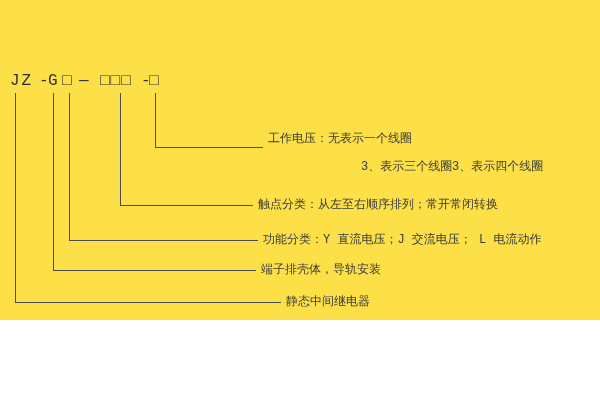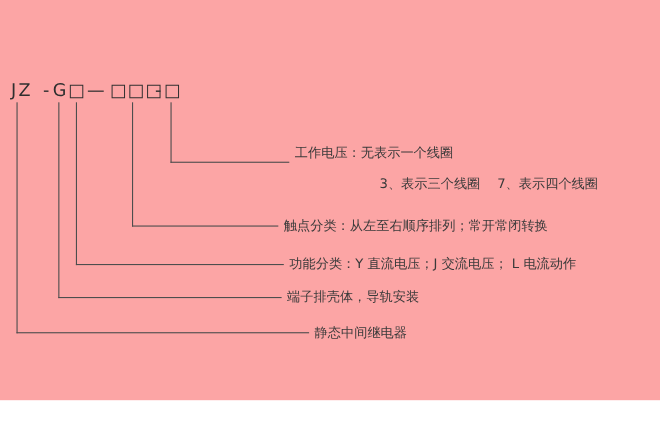--- a/index.html
+++ b/index.html
@@ -4,24 +4,25 @@
 <style>
   html, body {
     margin: 0;
     padding: 0;
     background: #ffffff;
     font-family: "DejaVu Sans", "Liberation Sans", sans-serif;
   }
   .canvas {
     position: relative;
     width: 600px;
-    height: 364px;
-    background: #fca5a5;
+    height: 320px;
+    background: #fde047;
     overflow: hidden;
     color: #3a3a3a;
+    font-family: Liberation Mono, monospace;
   }
   .code-seg {
     position: absolute;
     top: 72px;
     font-size: 16px;
     color: #2f2f2f;
     letter-spacing: 2px;
     white-space: pre;
   }
   .boxes {
@@ -67,21 +68,21 @@
   <div class="vline" style="left:120px; top:93px; height:113px;"></div>
   <div class="vline" style="left:155px; top:93px; height:55px;"></div>
 
   <div class="hline" style="left:15px;  top:302px; width:266px;"></div>
   <div class="hline" style="left:53px;  top:270px; width:203px;"></div>
   <div class="hline" style="left:69px;  top:240px; width:189px;"></div>
   <div class="hline" style="left:120px; top:205px; width:133px;"></div>
   <div class="hline" style="left:155px; top:147px; width:108px;"></div>
 
   <div class="lbl" style="left:268px; top:132px;">工作电压：无表示一个线圈</div>
-  <div class="lbl" style="left:345px; top:160px;text-align:center;">3、表示三个线圈</div>
-  <div class="lbl" style="left:452px; top:160px;">7、表示四个线圈</div>
+  <div class="lbl" style="left:361px; top:160px;text-align:center;">3、表示三个线圈</div>
+  <div class="lbl" style="left:452px; top:160px;">3、表示四个线圈</div>
 
   <div class="lbl" style="left:258px; top:198px;">触点分类：从左至右顺序排列；常开常闭转换</div>
   <div class="lbl" style="left:263px; top:233px;">功能分类：Y 直流电压；J 交流电压； L 电流动作</div>
   <div class="lbl" style="left:261px; top:263px;">端子排壳体，导轨安装</div>
   <div class="lbl" style="left:286px; top:295px;">静态中间继电器</div>
 
 </div>
 
 </body></html>

